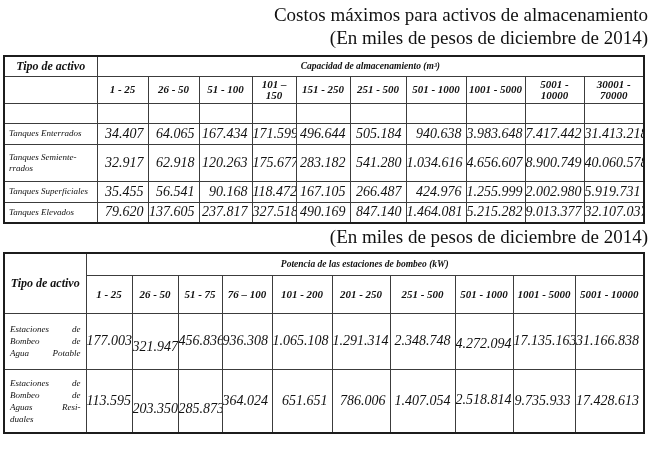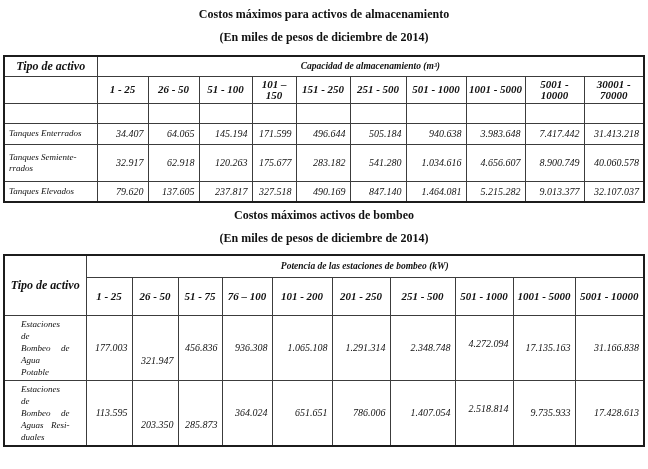--- a/index.html
+++ b/index.html
@@ -1,52 +1,52 @@
 <!DOCTYPE html>
 <html><head>
 <meta charset="utf-8">
 <style>
   html, body { margin:0; padding:0; }
   body {
     width:648px; height:469px; overflow:hidden;
     background:#ffffff; color:#111;
     font-family:"Liberation Serif", serif;
   }
-  .title-block { text-align:center; font-weight:bold; font-size:12px; line-height:23px; }
+  .title-block { text-align:right; font-weight:normal; font-size:19px; line-height:23px; }
   #title1 { padding-top:3px; }
   #title2 { padding-top:1px; }
 
   table.t {
     border-collapse:collapse; table-layout:fixed;
     margin-left:3px; width:642px;
     border:2px solid #1c1c1c;
     margin-top:6px;
   }
   table.t2m { margin-top:4px; }
   .t th, .t td {
     border:1px solid #3c3c3c;
     font-style:italic;
     overflow:hidden;
     padding:0;
   }
   .t th { font-weight:bold; text-align:center; font-size:11px; line-height:11px; padding:1px 2px; }
   th.group-h { font-size:9.5px; }
   th.tipo-h  { font-size:12px; }
   td.num {
-    font-size:10px; text-align:right; padding-right:4px;
+    font-size:14px; text-align:right; padding-right:4px;
     vertical-align:middle; white-space:nowrap;
   }
   td.label {
     font-size:9px; text-align:left; padding:1px 4px;
     vertical-align:middle; line-height:11px;
     white-space:pre-line;
   }
   td.jlabel {
     text-align:justify; text-align-last:justify;
-    line-height:12px; padding:2px 16px;
+    line-height:12px; padding:2px 5px;
   }
   td.spacer { height:19px; }
 
   
   .t1 thead tr.hr1 { height:20px; }
   .t1 thead tr.hr2 { height:27px; }
   .t1 thead tr.hr3 { height:19px; }
   .t1 tbody tr     { height:21px;margin-left:32px; }
   .t1 tbody tr.tall{ height:37px; }
   .t2 thead tr.hr1 { height:22px; }
@@ -112,21 +112,21 @@
       <td class="spacer"></td>
       <td class="spacer"></td>
       <td class="spacer"></td>
     </tr>
   </thead>
   <tbody>
     <tr>
       <td class="label">Tanques Enterrados</td>
       <td class="num">34.407</td>
       <td class="num">64.065</td>
-      <td class="num">145.194</td>
+      <td class="num">167.434</td>
       <td class="num">171.599</td>
       <td class="num">496.644</td>
       <td class="num">505.184</td>
       <td class="num">940.638</td>
       <td class="num">3.983.648</td>
       <td class="num">7.417.442</td>
       <td class="num">31.413.218</td>
     </tr>
     <tr class="tall">
       <td class="label">Tanques Semiente-
@@ -136,37 +136,49 @@
       <td class="num">120.263</td>
       <td class="num">175.677</td>
       <td class="num">283.182</td>
       <td class="num">541.280</td>
       <td class="num">1.034.616</td>
       <td class="num">4.656.607</td>
       <td class="num">8.900.749</td>
       <td class="num">40.060.578</td>
     </tr>
     <tr>
+      <td class="label">Tanques Superficiales</td>
+      <td class="num">35.455</td>
+      <td class="num">56.541</td>
+      <td class="num">90.168</td>
+      <td class="num">118.472</td>
+      <td class="num">167.105</td>
+      <td class="num">266.487</td>
+      <td class="num">424.976</td>
+      <td class="num">1.255.999</td>
+      <td class="num">2.002.980</td>
+      <td class="num">5.919.731</td>
+    </tr>
+    <tr>
       <td class="label">Tanques Elevados</td>
       <td class="num">79.620</td>
       <td class="num">137.605</td>
       <td class="num">237.817</td>
       <td class="num">327.518</td>
       <td class="num">490.169</td>
       <td class="num">847.140</td>
       <td class="num">1.464.081</td>
       <td class="num">5.215.282</td>
       <td class="num">9.013.377</td>
       <td class="num">32.107.037</td>
     </tr>
   </tbody>
 </table>
 
 <div id="title2" class="title-block">
-  <div>Costos máximos activos de bombeo</div>
   <div>(En miles de pesos de diciembre de 2014)</div>
 </div>
 
 <table class="t t2 t2m">
   <colgroup>
     <col style="width:82px">
       <col style="width:46px">
       <col style="width:46px">
       <col style="width:44px">
     <col style="width:50px">

